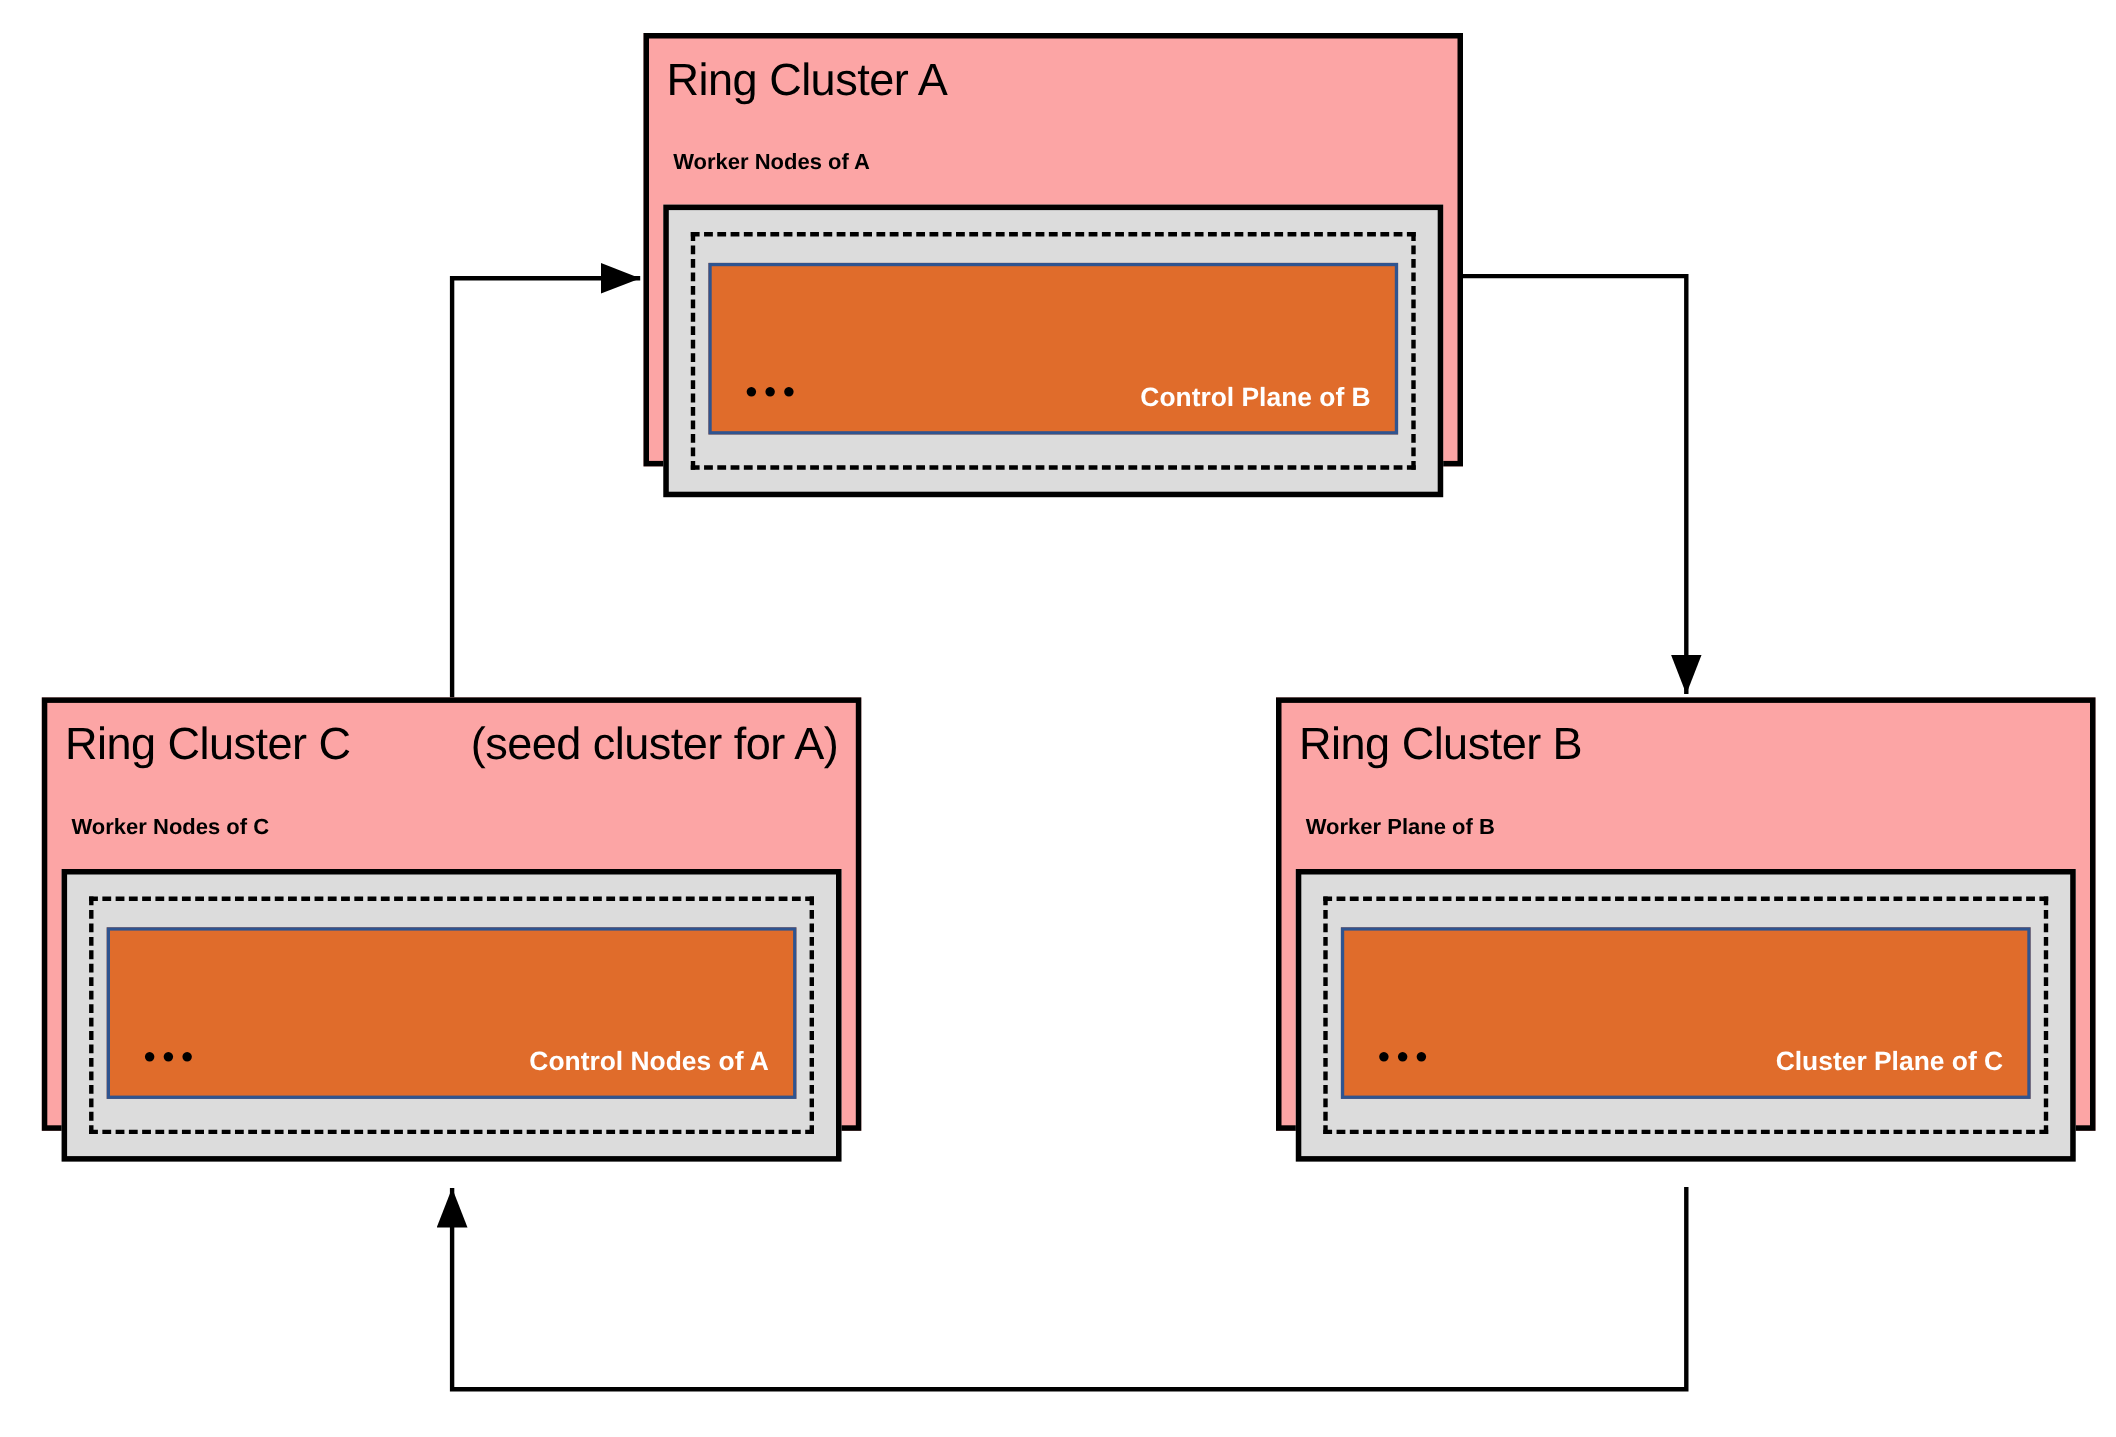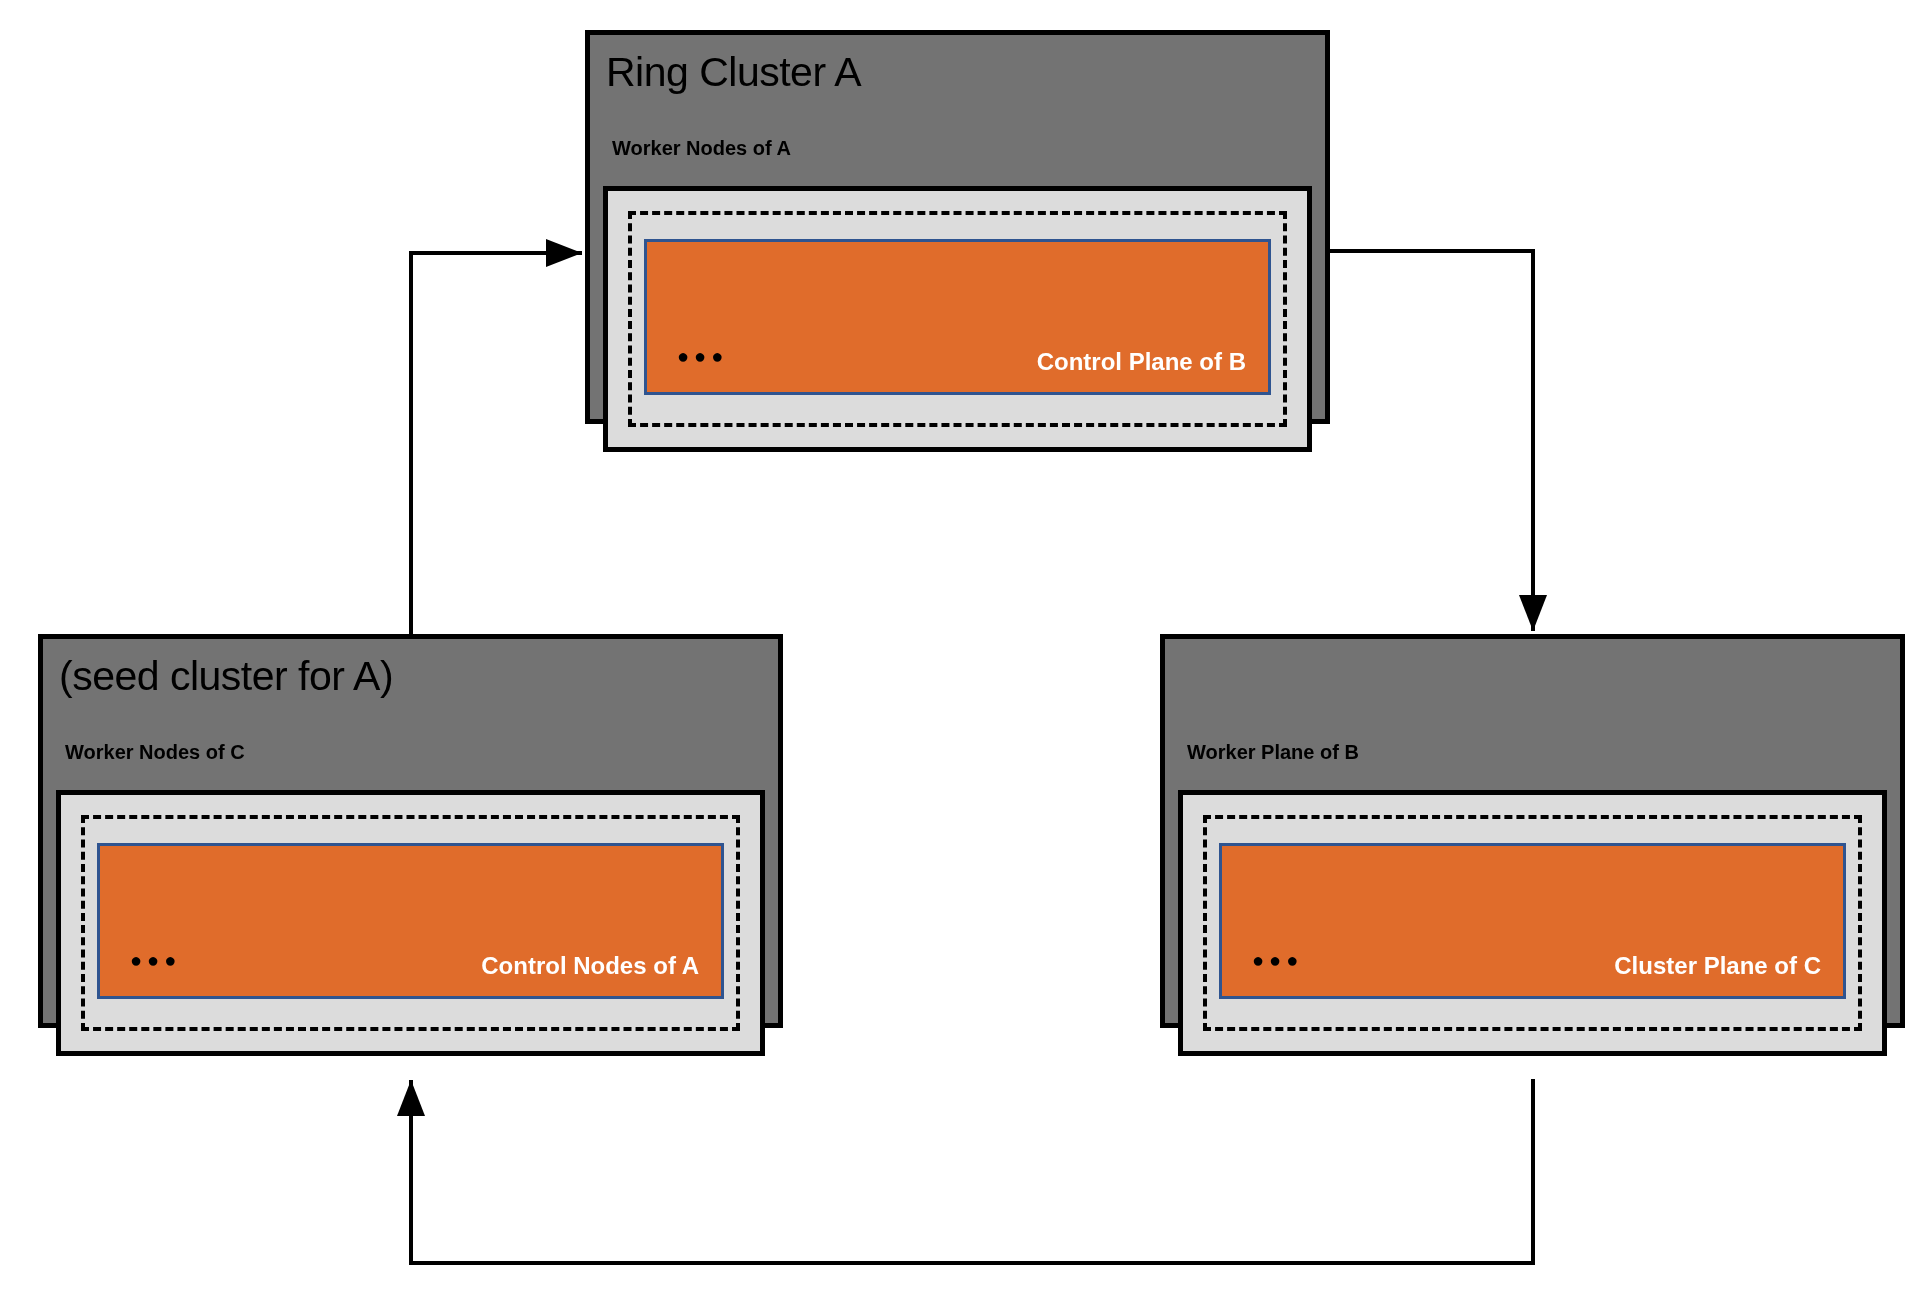--- a/index.html
+++ b/index.html
@@ -19,21 +19,21 @@
     left: 0; top: 0;
     width: 1924px;
     height: 1306px;
     pointer-events: none;
   }
 
   .cluster {
     position: absolute;
     width: 745px;
     height: 394px;
-    background: #737373;
+    background: #fca5a5;
     border: 5px solid #000000;
   }
   .cluster-a { left: 585px; top: 30px; }
   .cluster-c { left: 38px;  top: 634px; }
   .cluster-b { left: 1160px; top: 634px; }
 
   .cluster-title-row {
     position: absolute;
     left: 16px; right: 16px; top: 14px;
     display: flex;
@@ -123,35 +123,37 @@
         <div class="control-plane">
           <span class="dots">●●●</span>
           <span class="cp-label">Control Plane of B</span>
         </div>
       </div>
     </div>
   </div>
 
   <div class="cluster cluster-c">
     <div class="cluster-title-row">
+      <span class="cluster-title">Ring Cluster C</span>
       <span class="cluster-subtitle">(seed cluster for A)</span>
     </div>
     <div class="worker-label">Worker Nodes of C</div>
     <div class="worker-box">
       <div class="dashed-box">
         <div class="control-plane">
           <span class="dots">●●●</span>
           <span class="cp-label">Control Nodes of A</span>
         </div>
       </div>
     </div>
   </div>
 
   <div class="cluster cluster-b">
     <div class="cluster-title-row">
+      <span class="cluster-title">Ring Cluster B</span>
     </div>
     <div class="worker-label">Worker Plane of B</div>
     <div class="worker-box">
       <div class="dashed-box">
         <div class="control-plane">
           <span class="dots">●●●</span>
           <span class="cp-label">Cluster Plane of C</span>
         </div>
       </div>
     </div>

